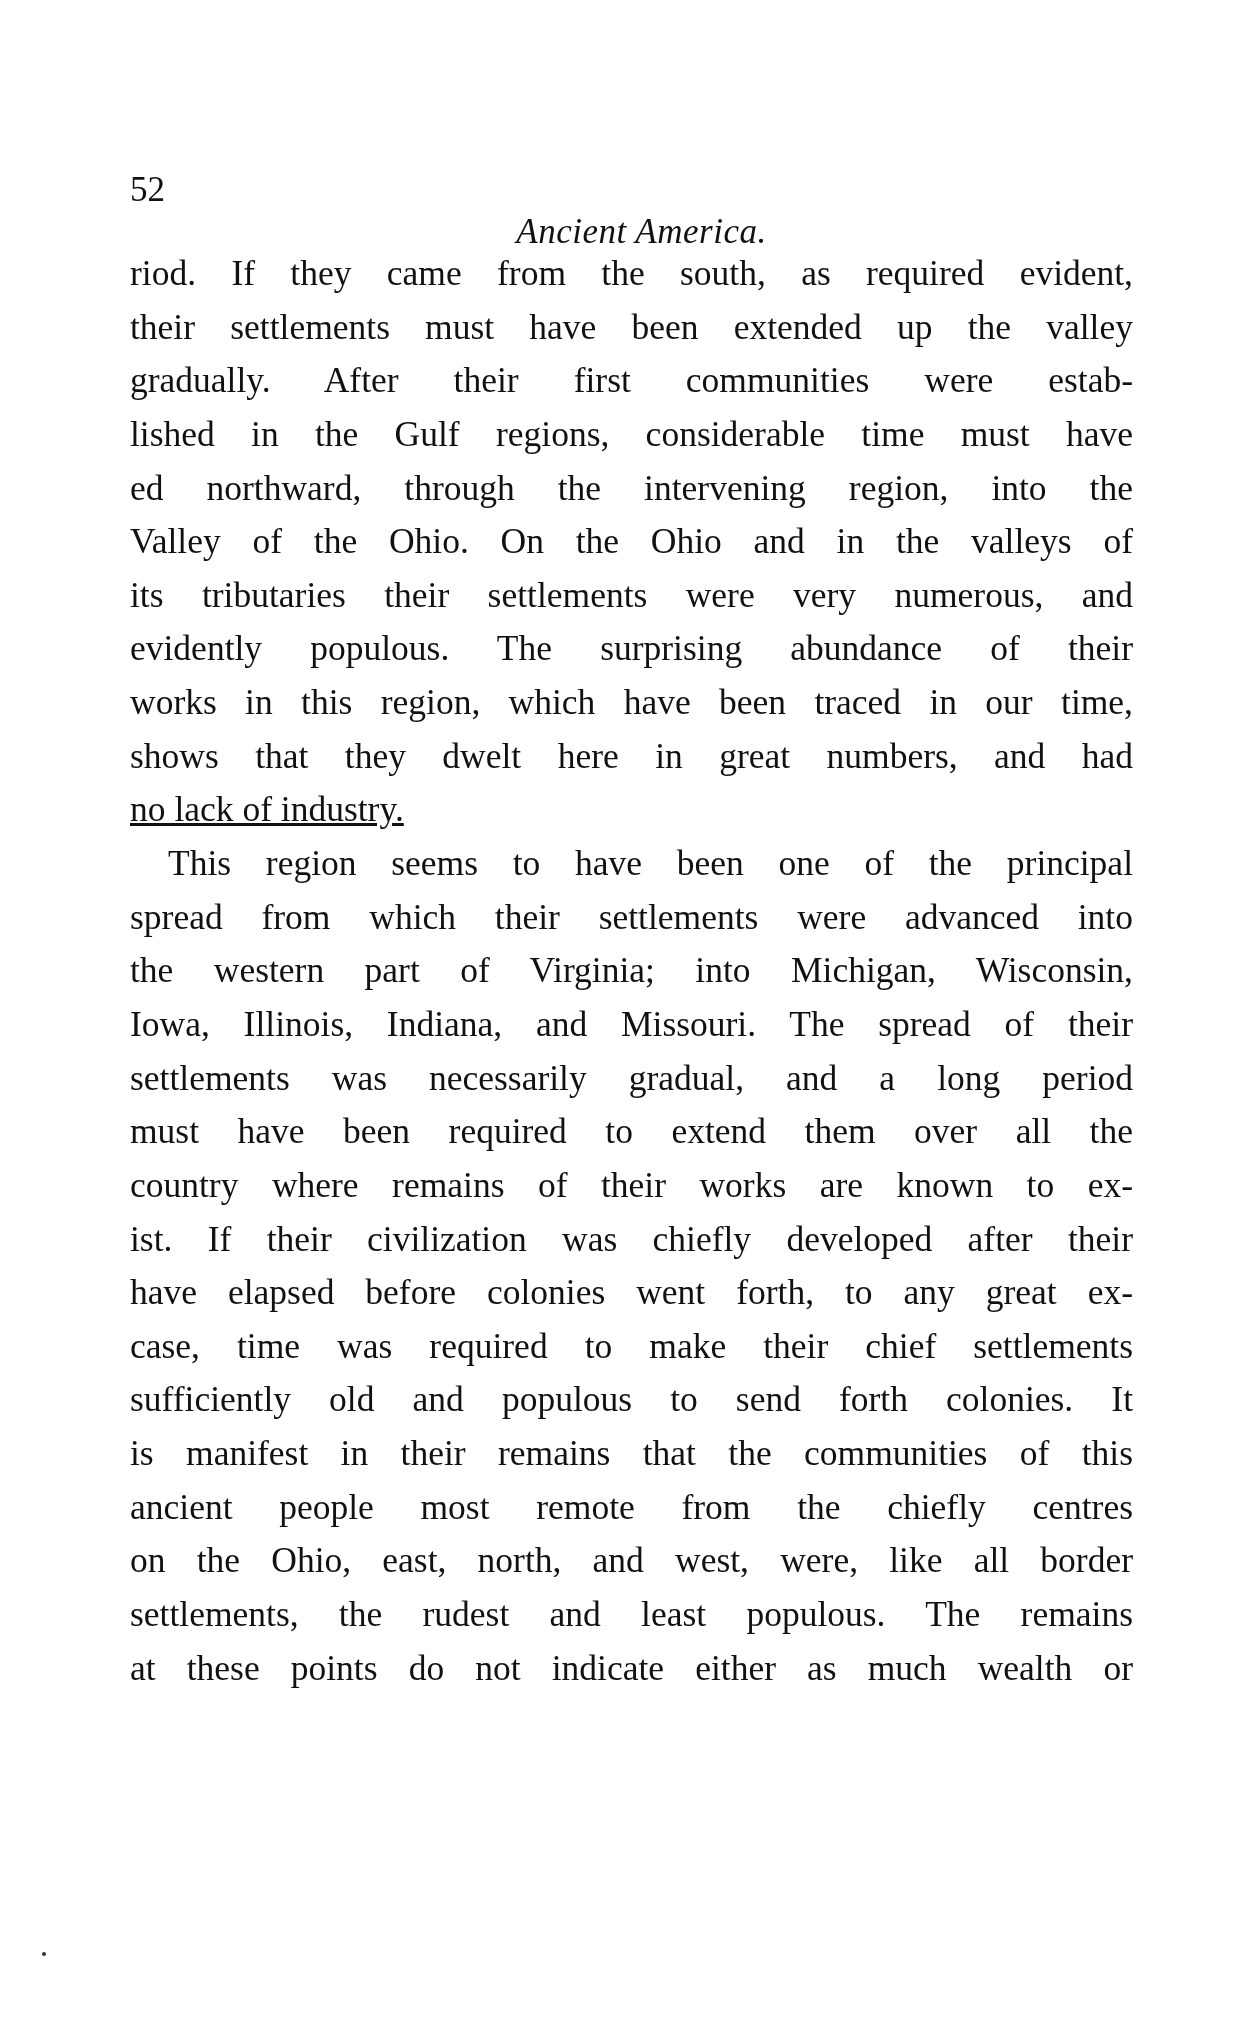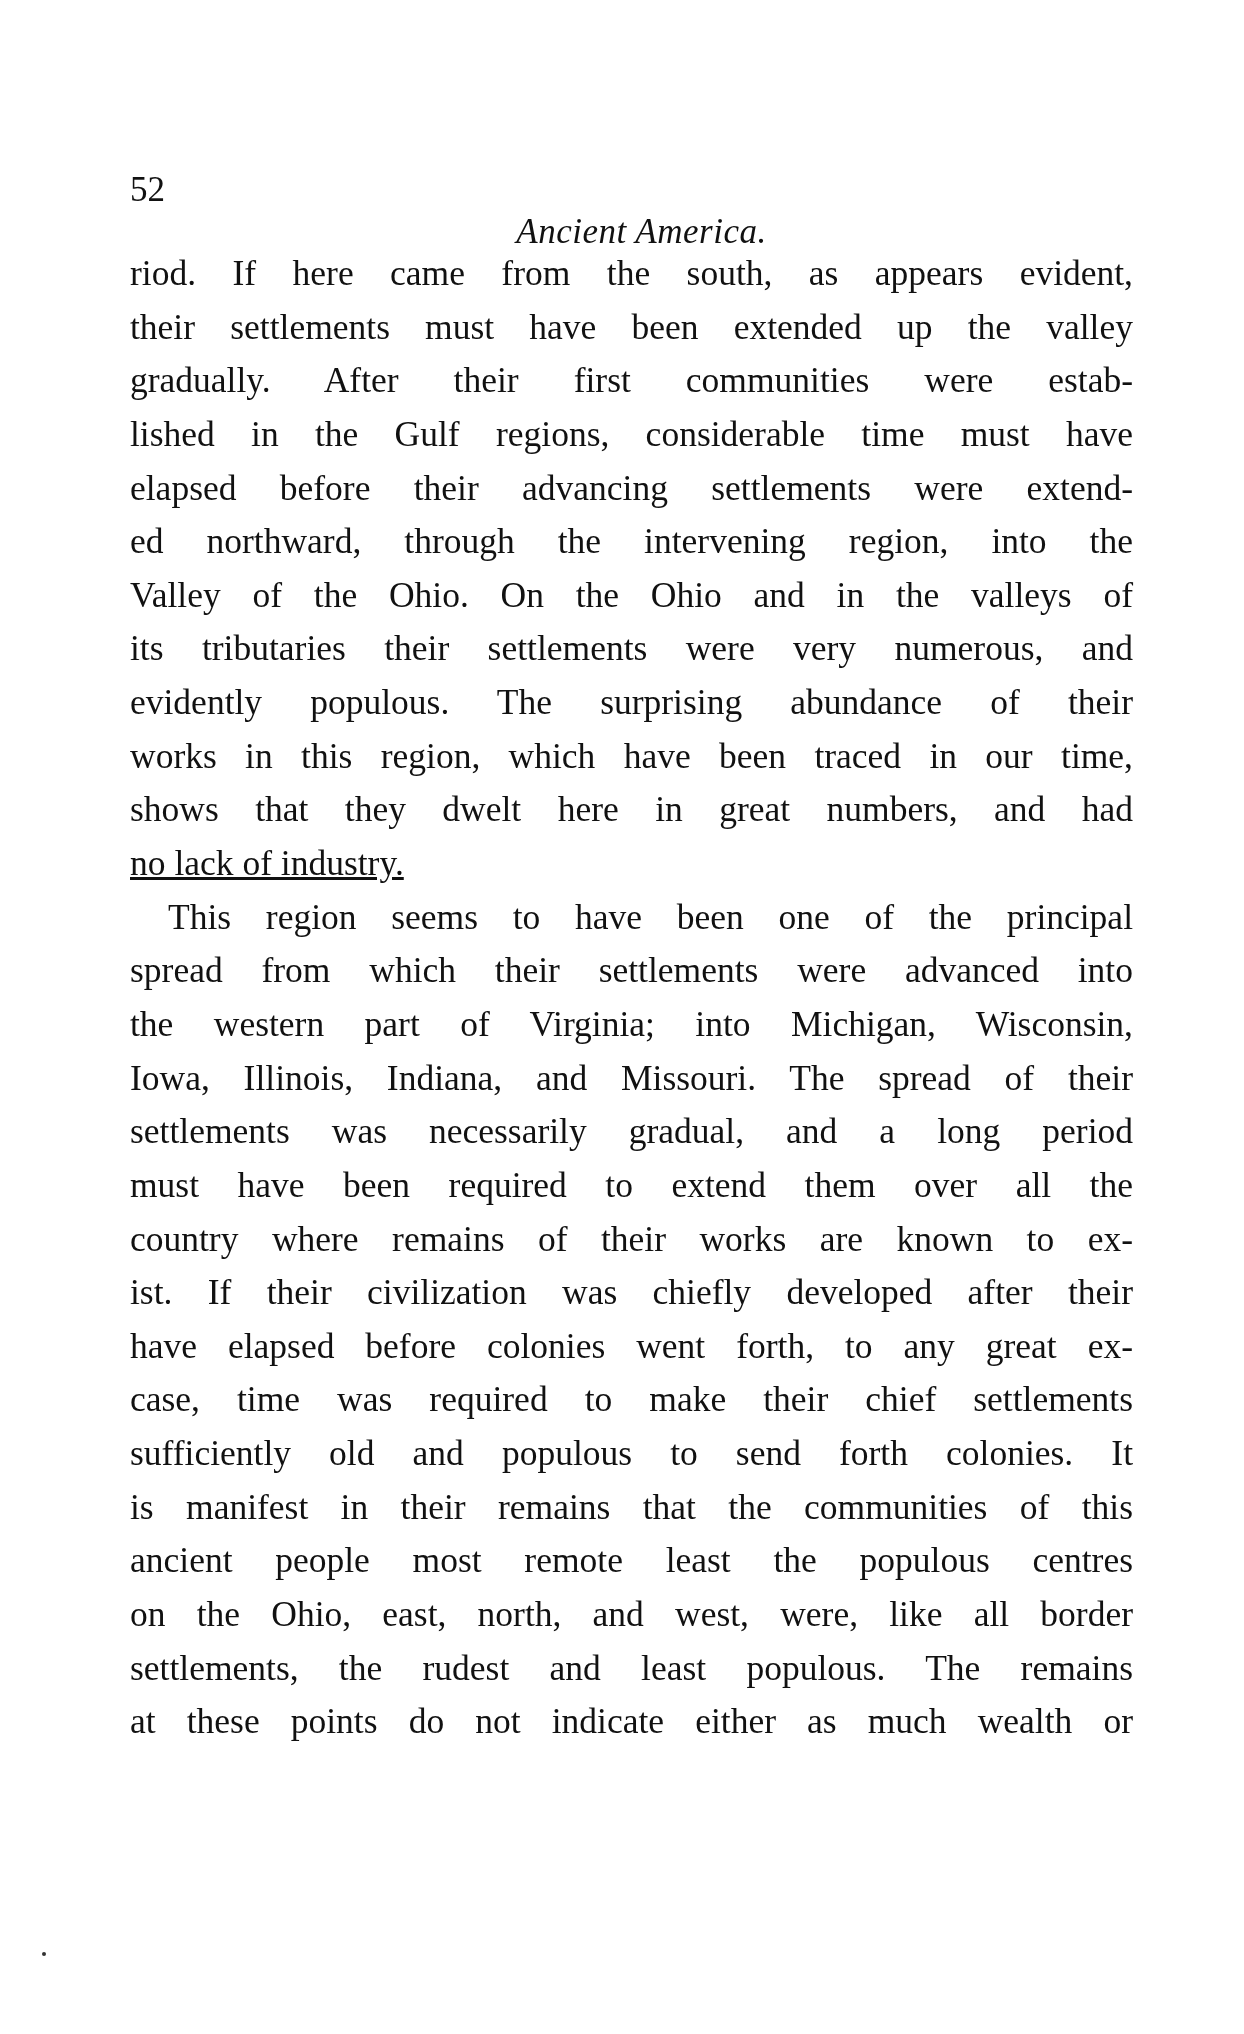--- a/index.html
+++ b/index.html
@@ -17,44 +17,43 @@
 </head>
 <body>
 
 <div class="page">
   <div class="running-head">
     <span class="page-number">52</span>
     <span class="running-title">Ancient America.</span>
   </div>
 
   <div class="body-text">
-    <span class="line">riod.  If here came from the south, as appears evident,</span>
+    <span class="line">riod.  If they came from the south, as required evident,</span>
     <span class="line">their settlements must have been extended up the valley</span>
     <span class="line">gradually.  After their first communities were estab-</span>
     <span class="line">lished in the Gulf regions, considerable time must have</span>
-    <span class="line">elapsed before their advancing settlements were extend-</span>
     <span class="line">ed northward, through the intervening region, into the</span>
     <span class="line">Valley of the Ohio.  On the Ohio and in the valleys of</span>
     <span class="line">its tributaries their settlements were very numerous, and</span>
     <span class="line">evidently populous.  The surprising abundance of their</span>
     <span class="line">works in this region, which have been traced in our time,</span>
     <span class="line">shows that they dwelt here in great numbers, and had</span>
     <span class="line last">no lack of industry.</span>
     <span class="line indent">This region seems to have been one of the principal</span>
     <span class="line">spread from which their settlements were advanced into</span>
     <span class="line">the western part of Virginia; into Michigan, Wisconsin,</span>
     <span class="line">Iowa, Illinois, Indiana, and Missouri.  The spread of their</span>
     <span class="line">settlements was necessarily gradual, and a long period</span>
     <span class="line">must have been required to extend them over all the</span>
     <span class="line">country where remains of their works are known to ex-</span>
     <span class="line">ist.  If their civilization was chiefly developed after their</span>
     <span class="line">have elapsed before colonies went forth, to any great ex-</span>
     <span class="line">case, time was required to make their chief settlements</span>
     <span class="line">sufficiently old and populous to send forth colonies.  It</span>
     <span class="line">is manifest in their remains that the communities of this</span>
-    <span class="line">ancient people most remote least the populous centres</span>
+    <span class="line">ancient people most remote from the chiefly centres</span>
     <span class="line">on the Ohio, east, north, and west, were, like all border</span>
     <span class="line">settlements, the rudest and least populous.  The remains</span>
     <span class="line">at these points do not indicate either as much wealth or</span>
   </div>
 
   <span class="speck" style="left:42px; top:1952px;"></span>
 </div>
 
 </body></html>

